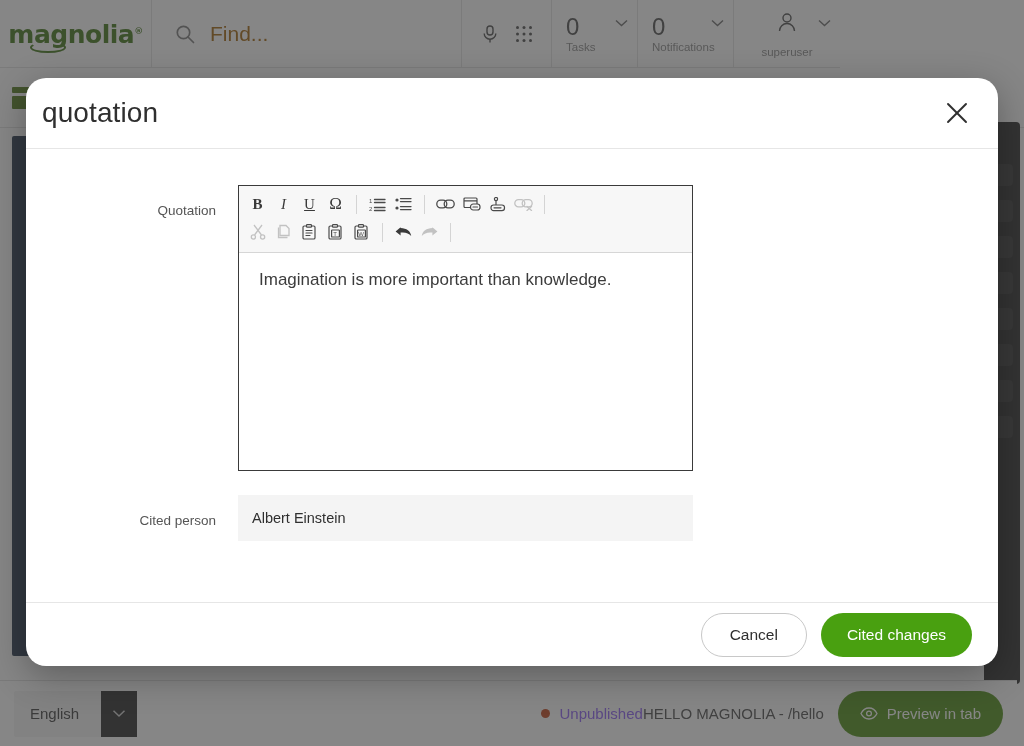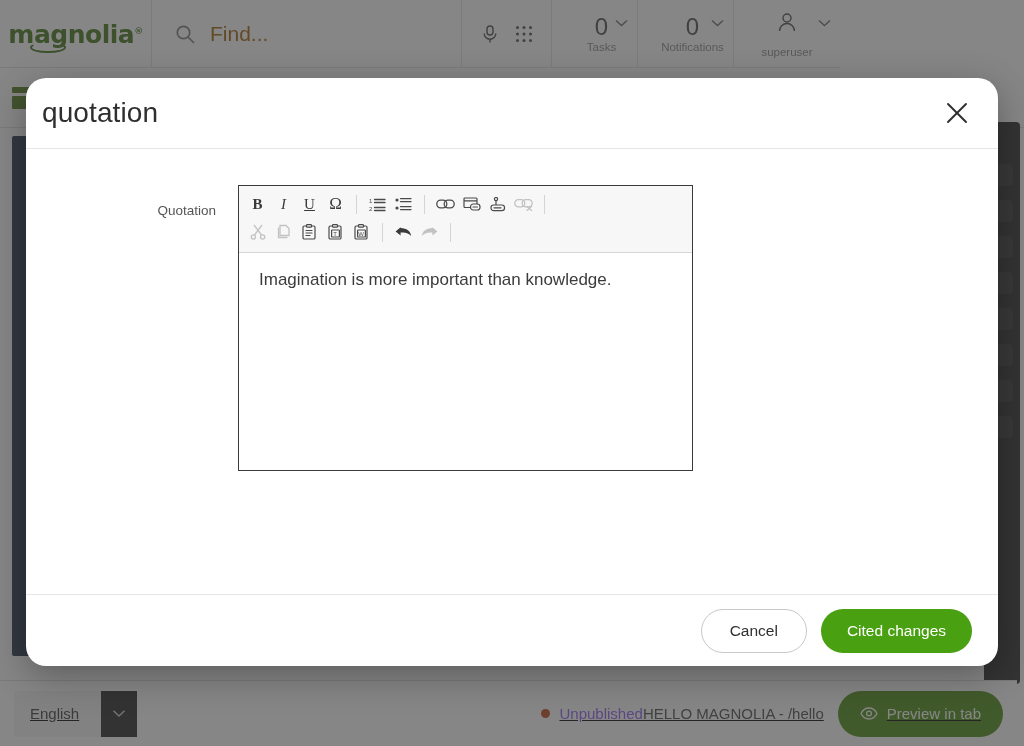--- a/index.html
+++ b/index.html
@@ -15,21 +15,20 @@
     position: absolute; inset: 0;
     background: #ffffff;
   }
 
   
   .topbar {
     position: absolute; left: 0; top: 0; width: 840px; height: 68px;
     background: #ffffff;
     display: flex; align-items: stretch;
     border-bottom: 1px solid #e2e2e2;
-    text-align: center;
   }
   .logo-cell {
     width: 152px; height: 68px;
     display: flex; align-items: center; justify-content: center;
     border-right: 1px solid #e2e2e2;
   }
   .logo-text {
     font-size: 25px; font-weight: 700; color: #3d7314;
     letter-spacing: -0.5px;
     position: relative;
@@ -100,21 +99,21 @@
   .rail-btn {
     width: 22px; height: 22px;
     background: #323232; border-radius: 4px;
   }
 
   
   .statusbar {
     position: absolute; left: 0; bottom: 0; width: 1017px; height: 66px;
     background: #ffffff;
     border-top: 1px solid #e0e0e0;
-    display: flex; align-items: center; text-decoration: underline;
+    display: flex; align-items: center;
   }
   .lang-select {
     margin-left: 14px; display: flex; align-items: stretch;
     height: 46px; background: #f4f4f4; border-radius: 2px;
   }
   .lang-label {
     display: flex; align-items: center; padding: 0 22px 0 16px;
     font-size: 15px; color: #3a3a3a;
   }
   .lang-chev {
@@ -166,21 +165,21 @@
   }
   .modal-head-spacer { flex: 1; }
   .close-btn {
     width: 38px; height: 38px; border: none; background: transparent;
     cursor: pointer; display: flex; align-items: center; justify-content: center;
   }
   .modal-body {
     flex: 1; overflow: hidden; padding-top: 36px;
   }
   .modal-foot {
-    height: 72px; flex: none;
+    height: 64px; flex: none;
     border-top: 1px solid #e6e6e6;
     display: flex; align-items: center; justify-content: flex-end;
     gap: 14px; padding-right: 26px; margin-top: 48px;
   }
   .btn-cancel {
     height: 44px; padding: 0 28px;
     background: #fff; border: 1px solid #c8c8c8; border-radius: 22px;
     font-size: 15.5px; color: #2f2f2f; cursor: pointer;
     font-family: "Liberation Sans", sans-serif;
   }
@@ -518,20 +517,26 @@
             </div>
           </div>
 
           <div class="rte-content" contenteditable="true" style="">Imagination is more important than knowledge.</div>
         </div>
       </div>
     </div>
 
     <div class="row-gap"></div>
 
+    <div class="field-row">
+      <div class="field-label">Cited person</div>
+      <div class="field-ctl">
+        <input class="text-input" type="text" value="Albert Einstein" style="">
+      </div>
+    </div>
 
   </div>
 
   <div class="modal-foot">
     <button class="btn-cancel">Cancel</button>
     <button class="btn-save">Cited changes</button>
   </div>
 </div>
 
 </body></html>

